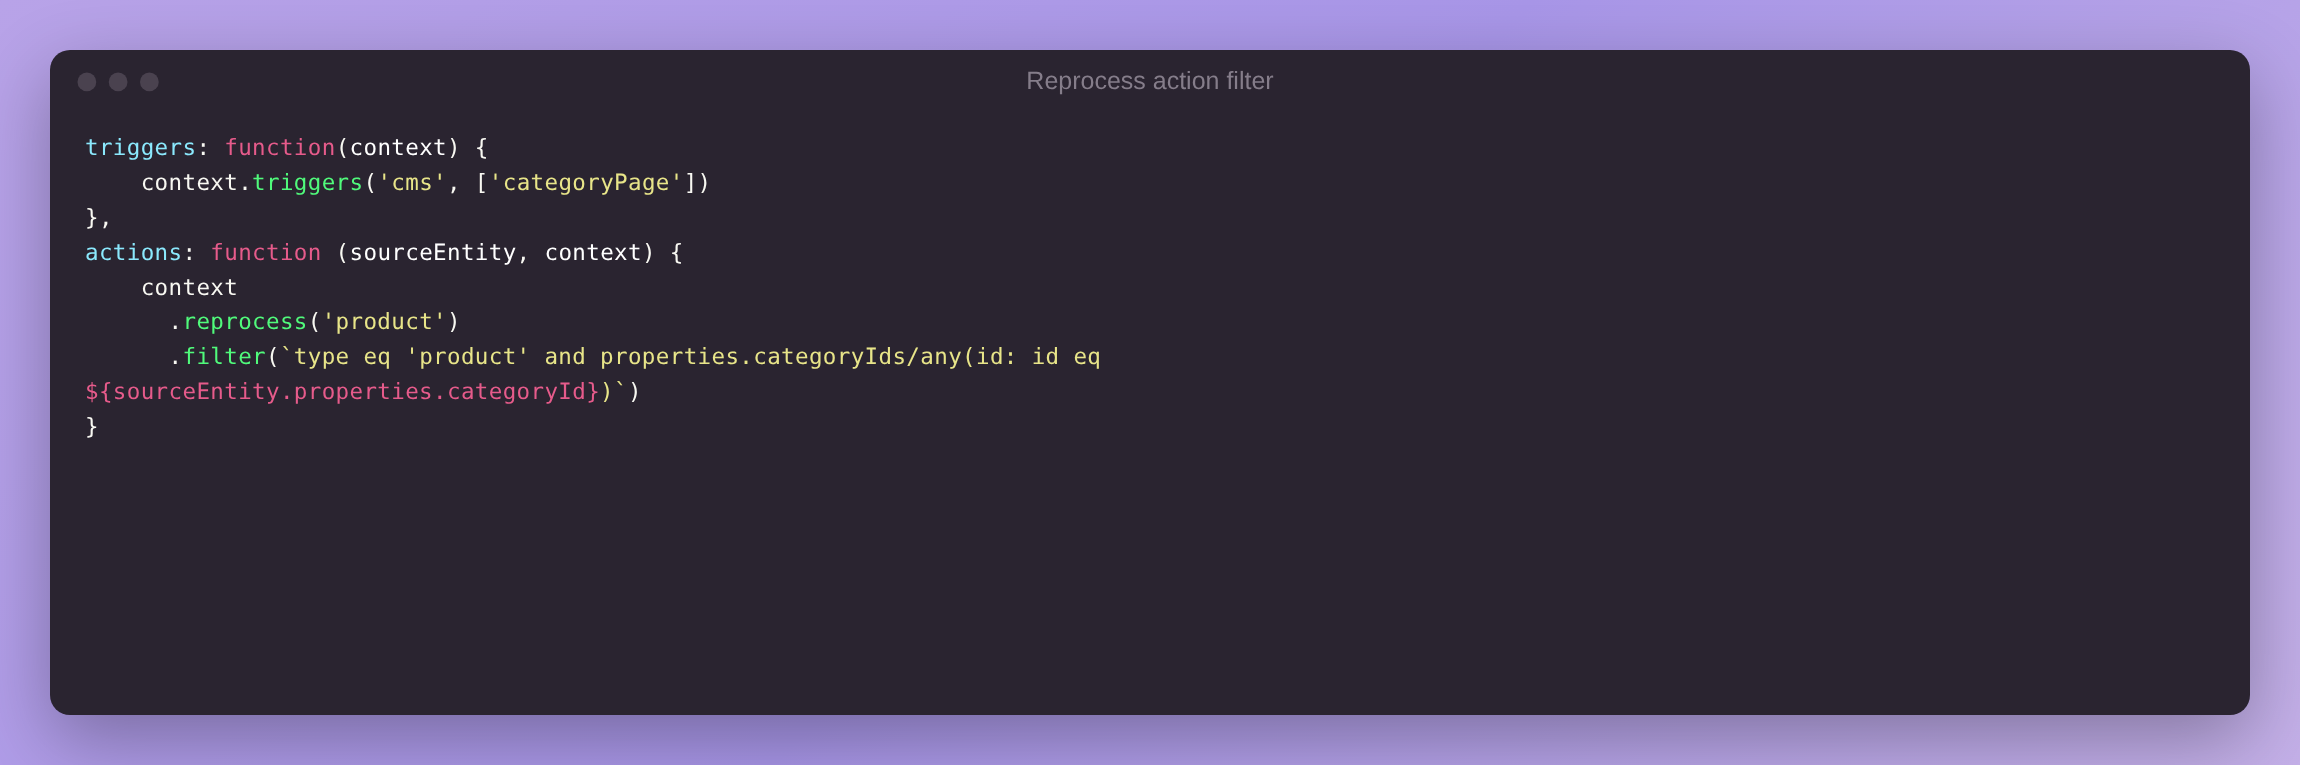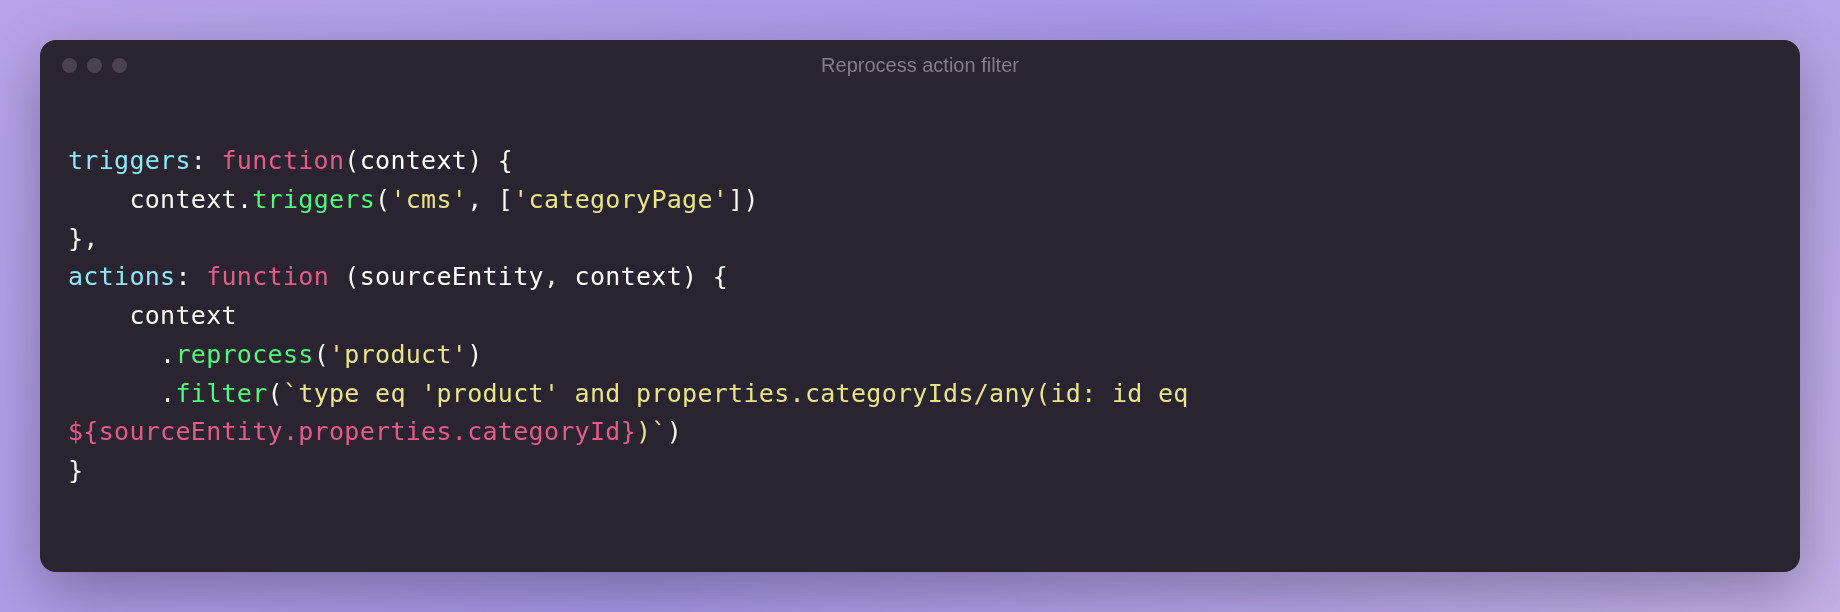--- a/index.html
+++ b/index.html
@@ -1,19 +1,18 @@
 <!DOCTYPE html>
 <html><head>
   <meta charset="utf-8">
   <style>
     * {
       margin: 0;
       padding: 0;
       box-sizing: border-box;
-      gap: 37px;
     }
     
     body {
       background: linear-gradient(135deg, #b8a3e8 0%, #a896e8 50%, #c4b0e8 100%);
       width: 1840px;
       height: 612px;
       display: flex;
       align-items: center;
       justify-content: center;
       padding: 40px;
@@ -55,21 +54,21 @@
       left: 50%;
       transform: translateX(-50%);
       color: #857d8a;
       font-size: 20px;
       font-weight: 400;
       font-family: -apple-system, BlinkMacSystemFont, 'Segoe UI', sans-serif;
     }
     
     .code-area {
       padding: 20px 28px 28px 28px;
-      font-size: 25px;
+      font-size: 18px;
       line-height: 1.55;
       white-space: pre;
       color: #f8f8f2;
       letter-spacing: 0.3px;
     }
     
     .c-prop { color: #8be9fd; }      
     .c-keyword { color: #e65b8b; }   
     .c-param { color: #ffffff; }     
     .c-punct { color: #f8f8f2; }     

